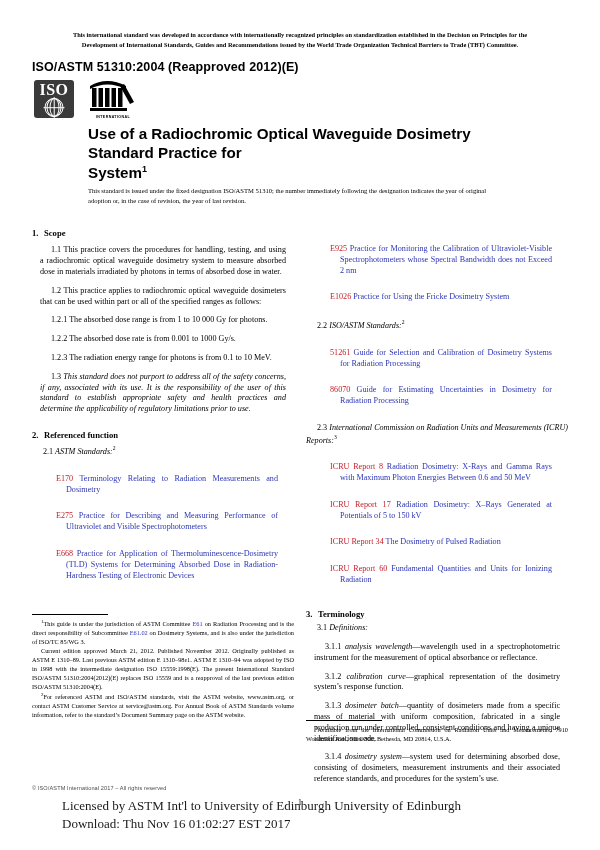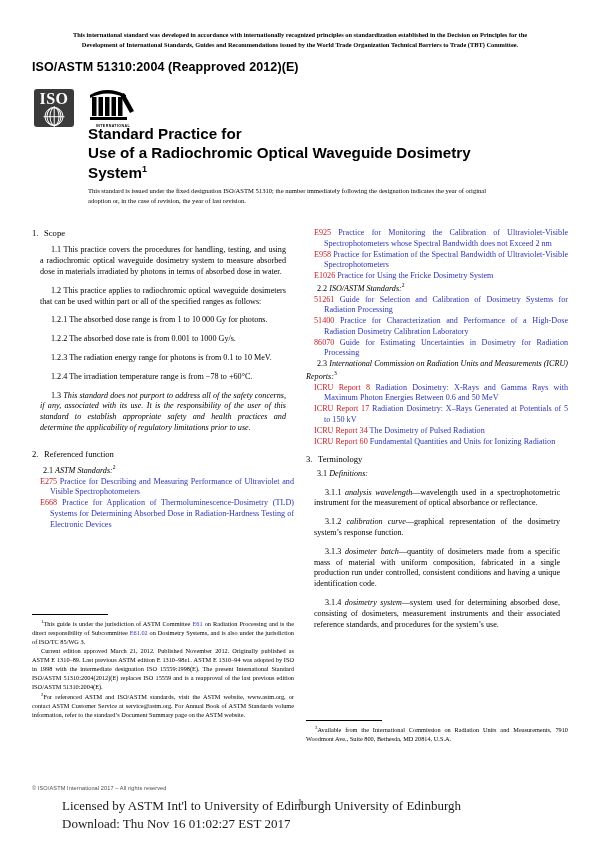--- a/index.html
+++ b/index.html
@@ -51,21 +51,20 @@
   }
 
   
   .logos {
     position: absolute;
     left: 34px;
     top: 80px;
     display: flex;
     align-items: flex-end;
     gap: 16px;
-    margin-top: 9px;
   }
   .iso-logo {
     width: 40px;
     height: 38px;
     background: #3a3a3a;
     border-radius: 3px;
     position: relative;
     overflow: hidden;
   }
   .iso-logo .iso-text {
@@ -175,21 +174,21 @@
     width: 262px;
     font-size: 8.15px;
     line-height: 1.325;
     text-align: justify;
   }
   .col-left  { left: 32px; }
   .col-right { left: 306px; }
 
   h2.sec {
     font-size: 8.6px;
-    font-weight: normal;
+    font-weight: bold;
     margin: 0 0 3px 0;
     text-indent: 0;
     padding-left: 0;
   }
   h2.sec .num { display: inline-block; width: 12px; }
   .sec-gap { height: 7px; }
 
   p.para {
     margin: 8px;
     text-indent: 11px;
@@ -200,21 +199,21 @@
   .subhead {
     margin: 0;
     text-indent: 11px;
     font-style: italic;
   }
   .subhead .n { font-style: normal; }
   sup.fn { font-size: 5.6px; vertical-align: super; font-style: normal; }
 
   
   .refline {
-    margin: 0;
+    margin: 16px;
     padding-left: 18px;
     text-indent: -10px;
     color: #2c35b4;
     text-align: justify;
   }
   .refline .code { color: #c4202a; }
   .refline.icru .code { color: #c4202a; }
 
   
   .footnotes {
@@ -296,62 +295,60 @@
           <path d="M0 6 Q17 -4 36 6 L36 9 Q17 0 0 9 Z"></path>
           <path d="M34 4 L44 22 L40 24 L30 6 Z"></path>
           <path d="M0 28 L37 28 L37 31 L0 31 Z"></path>
         </g>
       </svg>
       <div class="astm-sub">INTERNATIONAL</div>
     </div>
   </div>
 
   <div class="doc-title">
+    <div>Use of a Radiochromic Optical Waveguide Dosimetry</div>
     <div>Standard Practice for</div>
-    <div>Use of a Radiochromic Optical Waveguide Dosimetry</div>
     <div><span>System</span><sup>1</sup></div>
   </div>
 
   <div class="issue-note">This standard is issued under the fixed designation ISO/ASTM 51310; the number immediately following the designation indicates the year of original adoption or, in the case of revision, the year of last revision.</div>
 
   <div class="col col-left">
 
     <h2 class="sec">
       <span class="num">1.</span><span>Scope</span>
     </h2>
 
     <p class="para first-gap">1.1 This practice covers the procedures for handling, testing, and using a radiochromic optical waveguide dosimetry system to measure absorbed dose in materials irradiated by photons in terms of absorbed dose in water.</p>
     <p class="para first-gap">1.2 This practice applies to radiochromic optical waveguide dosimeters that can be used within part or all of the specified ranges as follows:</p>
     <p class="para">1.2.1 The absorbed dose range is from 1 to 10 000 Gy for photons.</p>
     <p class="para">1.2.2 The absorbed dose rate is from 0.001 to 1000 Gy/s.</p>
     <p class="para">1.2.3 The radiation energy range for photons is from 0.1 to 10 MeV.</p>
-    <p class="para">1.2.4 The irradiation temperature range is from −78 to +60°C.</p>
     <p class="para first-gap"><span>1.3</span> <span class="ital">This standard does not purport to address all of the safety concerns, if any, associated with its use. It is the responsibility of the user of this standard to establish appropriate safety and health practices and determine the applicability of regulatory limitations prior to use.</span></p>
 
     <div class="sec-gap"></div>
     <h2 class="sec">
       <span class="num">2.</span><span>Referenced function</span>
     </h2>
 
     <p class="subhead" style="margin-top:4px"><span class="n">2.1</span> <span>ASTM Standards:</span><sup class="fn">2</sup></p>
 
+    <p class="refline"><span class="code">E170</span> <span>Terminology Relating to Radiation Measurements and Dosimetry</span></p>
     <p class="refline"><span class="code">E275</span> <span>Practice for Describing and Measuring Performance of Ultraviolet and Visible Spectrophotometers</span></p>
     <p class="refline"><span class="code">E668</span> <span>Practice for Application of Thermoluminescence-Dosimetry (TLD) Systems for Determining Absorbed Dose in Radiation-Hardness Testing of Electronic Devices</span></p>
   </div>
 
   <div class="col col-right">
 
     <p class="refline"><span class="code">E925</span> <span>Practice for Monitoring the Calibration of Ultraviolet-Visible Spectrophotometers whose Spectral Bandwidth does not Exceed 2 nm</span></p>
-    <p class="refline"><span class="code">E958</span> <span>Practice for Estimation of the Spectral Bandwidth of Ultraviolet-Visible Spectrophotometers</span></p>
     <p class="refline"><span class="code">E1026</span> <span>Practice for Using the Fricke Dosimetry System</span></p>
 
     <p class="subhead"><span class="n">2.2</span> <span>ISO/ASTM Standards:</span><sup class="fn">2</sup></p>
 
     <p class="refline"><span class="code">51261</span> <span>Guide for Selection and Calibration of Dosimetry Systems for Radiation Processing</span></p>
-    <p class="refline"><span class="code">51400</span> <span>Practice for Characterization and Performance of a High-Dose Radiation Dosimetry Calibration Laboratory</span></p>
     <p class="refline"><span class="code">86070</span> <span>Guide for Estimating Uncertainties in Dosimetry for Radiation Processing</span></p>
 
     <p class="subhead" style="text-indent:11px"><span class="n">2.3</span> <span>International Commission on Radiation Units and Measurements (ICRU) Reports:</span><sup class="fn">3</sup></p>
 
     <p class="refline icru"><span class="code">ICRU Report 8</span> <span>Radiation Dosimetry: X-Rays and Gamma Rays with Maximum Photon Energies Between 0.6 and 50 MeV</span></p>
     <p class="refline icru"><span class="code">ICRU Report 17</span> <span>Radiation Dosimetry: X–Rays Generated at Potentials of 5 to 150 kV</span></p>
     <p class="refline icru"><span class="code">ICRU Report 34</span> <span>The Dosimetry of Pulsed Radiation</span></p>
     <p class="refline icru"><span class="code">ICRU Report 60</span> <span>Fundamental Quantities and Units for Ionizing Radiation</span></p>
 
     <div class="sec-gap"></div>

